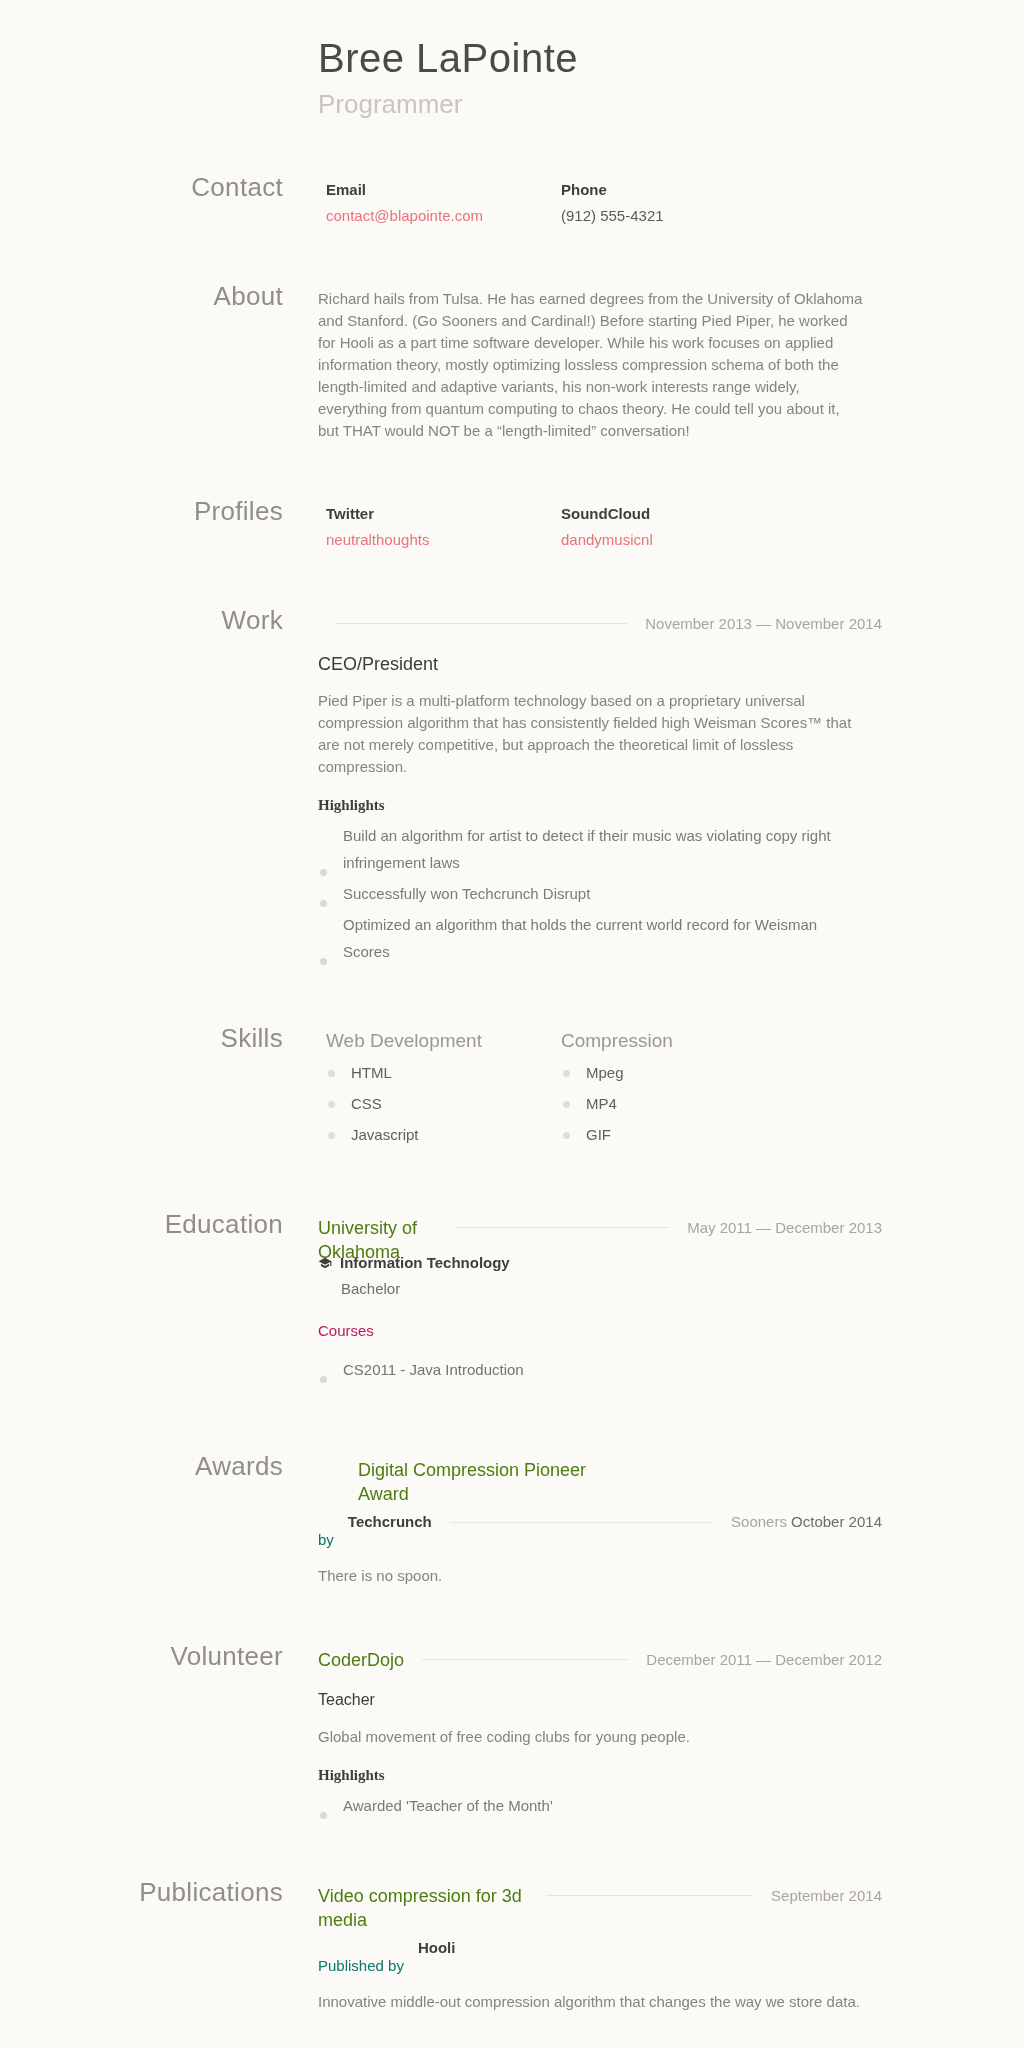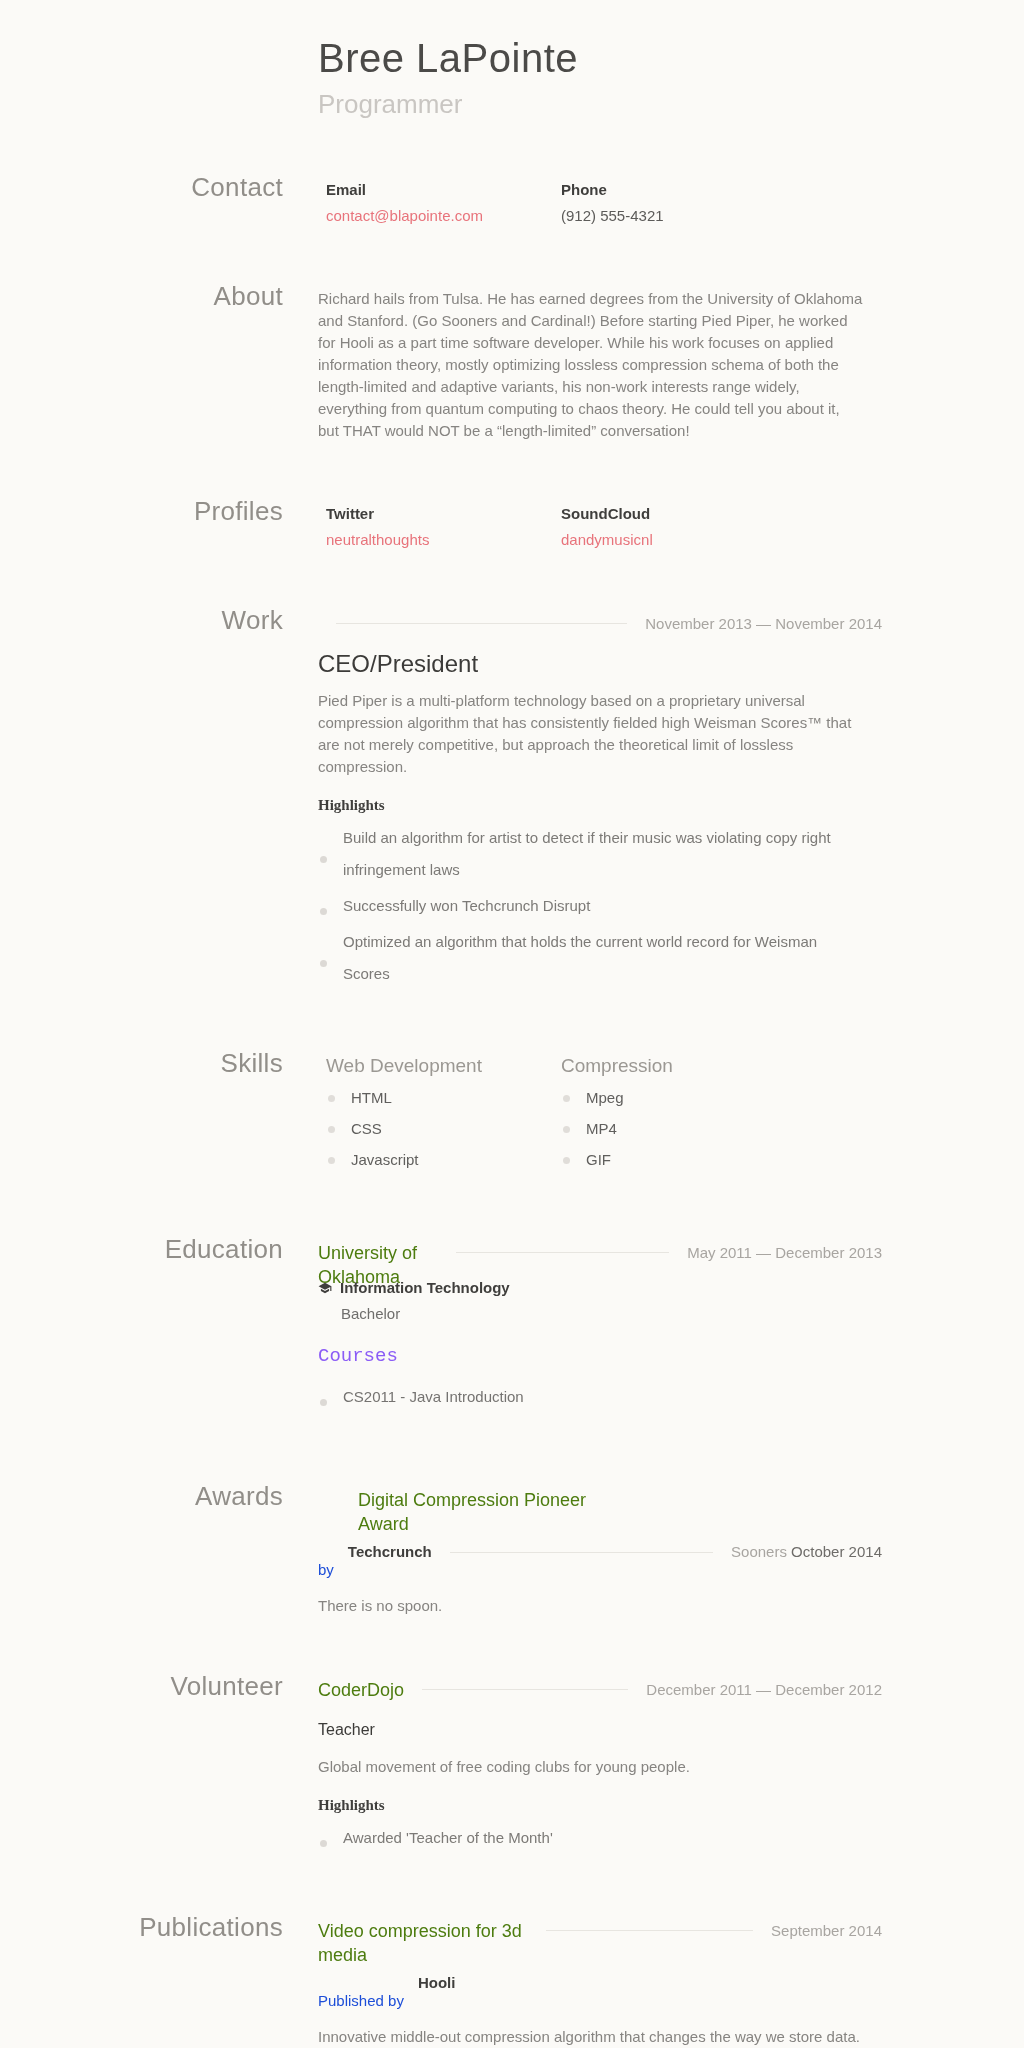--- a/index.html
+++ b/index.html
@@ -30,45 +30,45 @@
   .link { color:#e8737b; cursor:pointer; }
   .plain-value { color:#5c5b59; }
 
   
   .entry-header { display:flex; align-items:flex-start; }
   .entry-title { font-size:18px; line-height:24px; color:#4d7c0f; font-weight:400; position:relative; z-index:2; }
   .rule { flex:1; height:1px; background:#e7e5e0; margin:11px 18px 0 18px; }
   .entry-date { font-size:15px; color:#a8a5a1; white-space:nowrap; line-height:24px; }
   .date-dark { color:#6e6c69; }
 
-  .job-title { font-size:24px; line-height:24px; color:#3c3b39; margin-top:16px; }
+  .job-title { font-size:18px; line-height:24px; color:#3c3b39; margin-top:16px; }
   .summary { margin-top:14px; color:#868481; }
   .highlights-label { font-size:15px; font-weight:600; color:#3f3e3c; margin:16px 0 6px;font-family:Liberation Serif, serif; }
 
   ul.bullets { list-style:none; }
-  ul.bullets li { display:flex; align-items:center; line-height:32px; margin-bottom:4px; color:#7c7a77; max-width:520px; }
+  ul.bullets li { display:flex; align-items:flex-end; line-height:27px; margin-bottom:4px; color:#7c7a77; max-width:520px; }
   ul.bullets .dot { width:7px; height:7px; border-radius:50%; background:#dcd9d5; margin:10px 16px 0 2px; flex:none; }
 
   
   .group-name { font-size:19px; color:#9b9893; margin-bottom:10px; }
   ul.keywords { list-style:none; }
   ul.keywords li { display:flex; align-items:flex-start; line-height:22px; margin-bottom:9px; color:#605f5d; }
   ul.keywords .dot { width:7px; height:7px; border-radius:50%; background:#e0ddd9; margin:8px 16px 0 2px; flex:none; }
 
   
   .edu-area-row { display:flex; align-items:center; margin-top:-12px; position:relative; z-index:1; }
   .grad-icon { margin-right:8px; display:inline-flex; }
   .edu-area { font-size:15px; font-weight:600; color:#3f3e3c; }
   .edu-degree { padding-left:23px; color:#6f6e6c; margin-top:4px; }
-  .courses-label { font-size:19px; color:#8b5cf6; margin:20px 0 14px;font-family:Liberation Mono, monospace; }
+  .courses-label { font-size:15px; color:#be185d; margin:20px 0 14px; }
   ul.courses li { margin-bottom:14px; color:#757371; }
 
   
   .byline-row { display:flex; align-items:center; margin-top:-13px; position:relative; z-index:1; }
-  .byline-light { color:#1d4ed8; white-space:nowrap;margin-top:36px; }
+  .byline-light { color:#0f766e; white-space:nowrap;margin-top:36px; }
   .byline-dark { font-size:15px; font-weight:600; color:#3f3e3c; white-space:nowrap; margin-left:14px; }
   .byline-row .rule { margin-top:0; }
 </style>
 </head>
 <body>
 
 <div class="container">
 
   <div class="page-header">
     <div class="person-name">Bree LaPointe</div>

